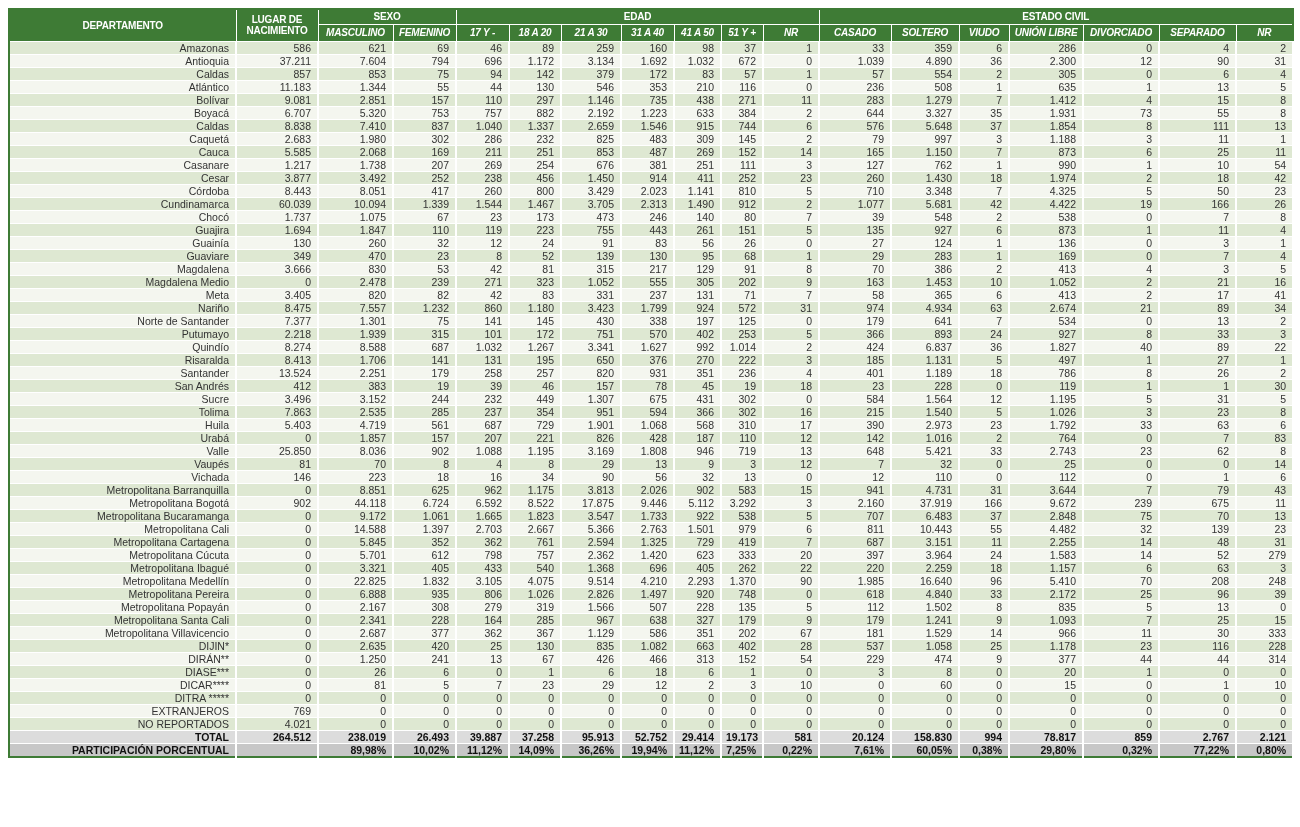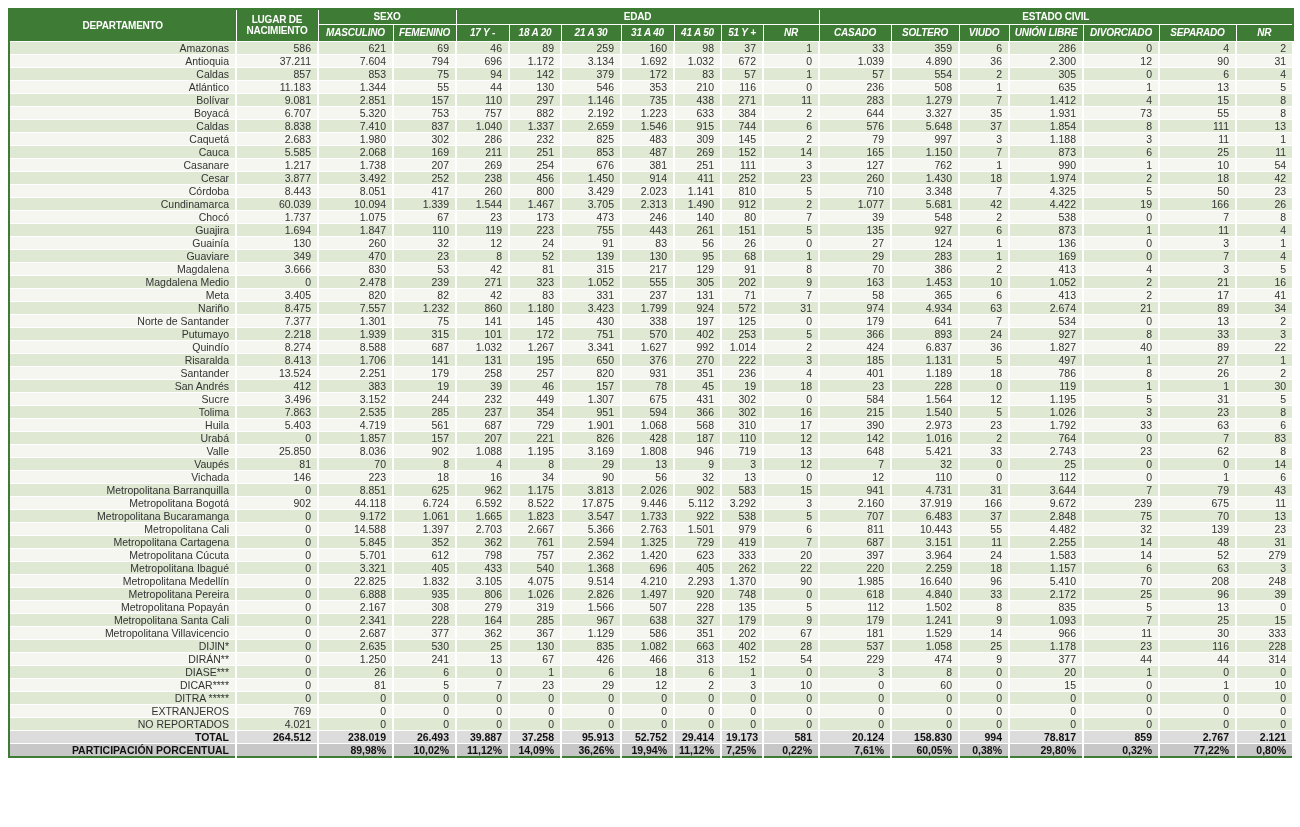--- a/index.html
+++ b/index.html
@@ -1040,21 +1040,21 @@
           <td class="num">14</td>
           <td class="num">966</td>
           <td class="num">11</td>
           <td class="num">30</td>
           <td class="num">333</td>
         </tr>
         <tr>
           <td class="dept">DIJIN*</td>
           <td class="num">0</td>
           <td class="num">2.635</td>
-          <td class="num">530</td>
+          <td class="num">420</td>
           <td class="num">25</td>
           <td class="num">130</td>
           <td class="num">835</td>
           <td class="num">1.082</td>
           <td class="num">663</td>
           <td class="num">402</td>
           <td class="num">28</td>
           <td class="num">537</td>
           <td class="num">1.058</td>
           <td class="num">25</td>

